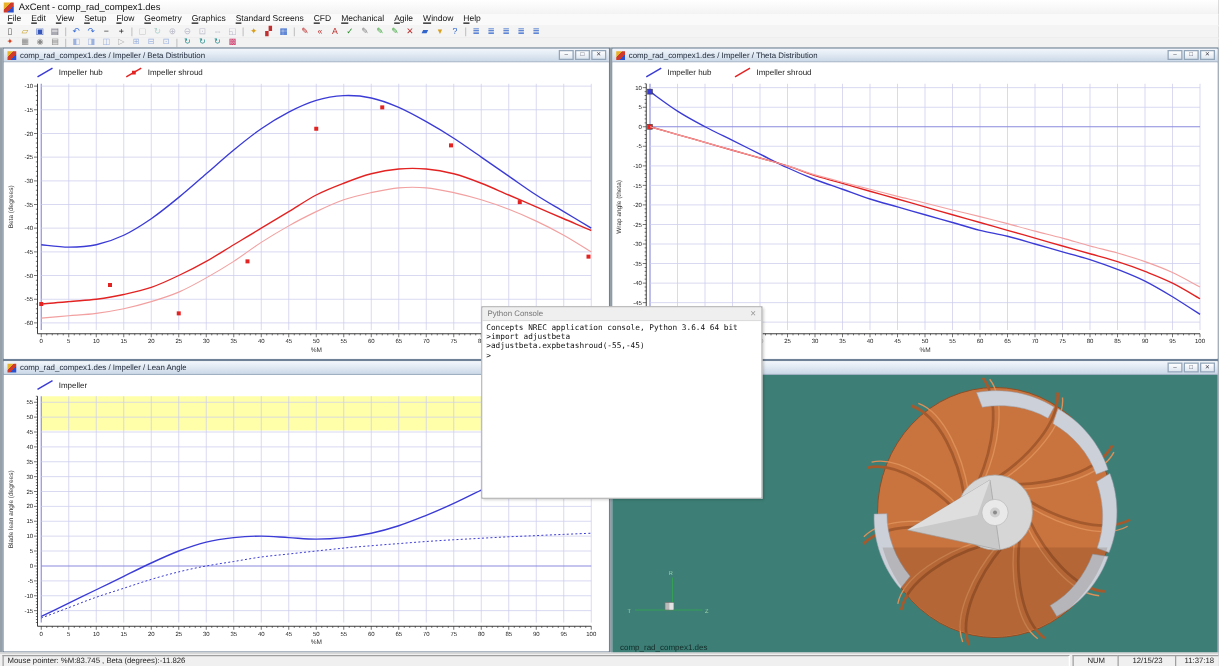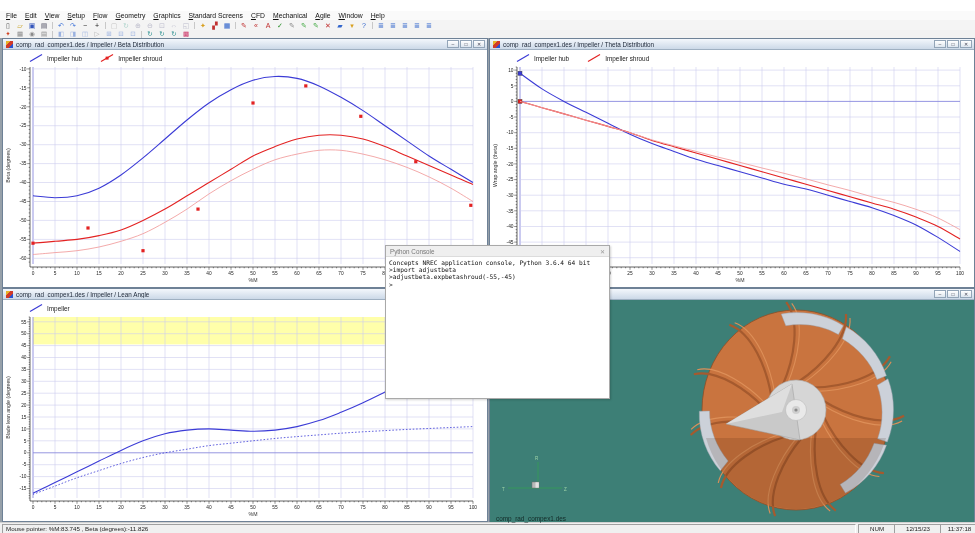--- a/index.html
+++ b/index.html
@@ -47,20 +47,24 @@
   #sb-left{left:2px;width:846px;}
   #sb-num{left:858px;width:30px;text-align:center;}
   #sb-date{left:894px;width:40px;text-align:center;}
   #sb-time{left:940px;width:31px;text-align:center;}
 </style>
 </head>
 <body>
 
 <div class="app">
 
+  <div id="titlebar">
+    <div id="app-icon"></div>
+    <div id="app-title">AxCent - comp_rad_compex1.des</div>
+  </div>
 
   <div id="menubar">
       <div class="menu-item"><u>F</u>ile</div>
       <div class="menu-item"><u>E</u>dit</div>
       <div class="menu-item"><u>V</u>iew</div>
       <div class="menu-item"><u>S</u>etup</div>
       <div class="menu-item"><u>F</u>low</div>
       <div class="menu-item"><u>G</u>eometry</div>
       <div class="menu-item"><u>G</u>raphics</div>
       <div class="menu-item"><u>S</u>tandard Screens</div>

